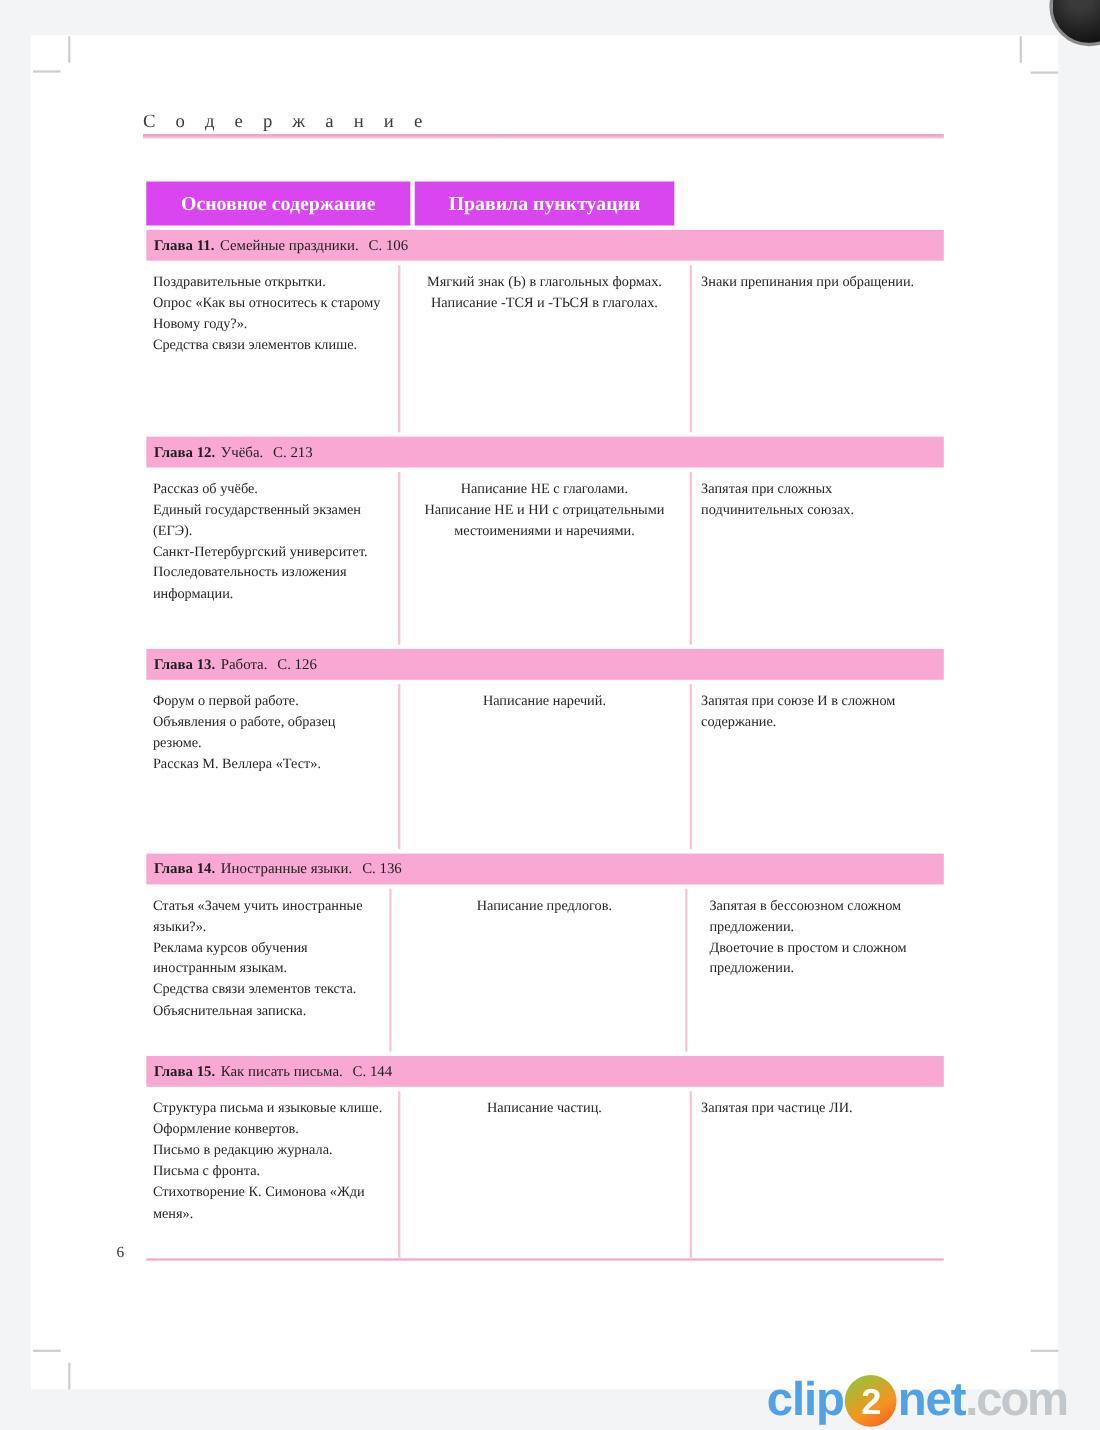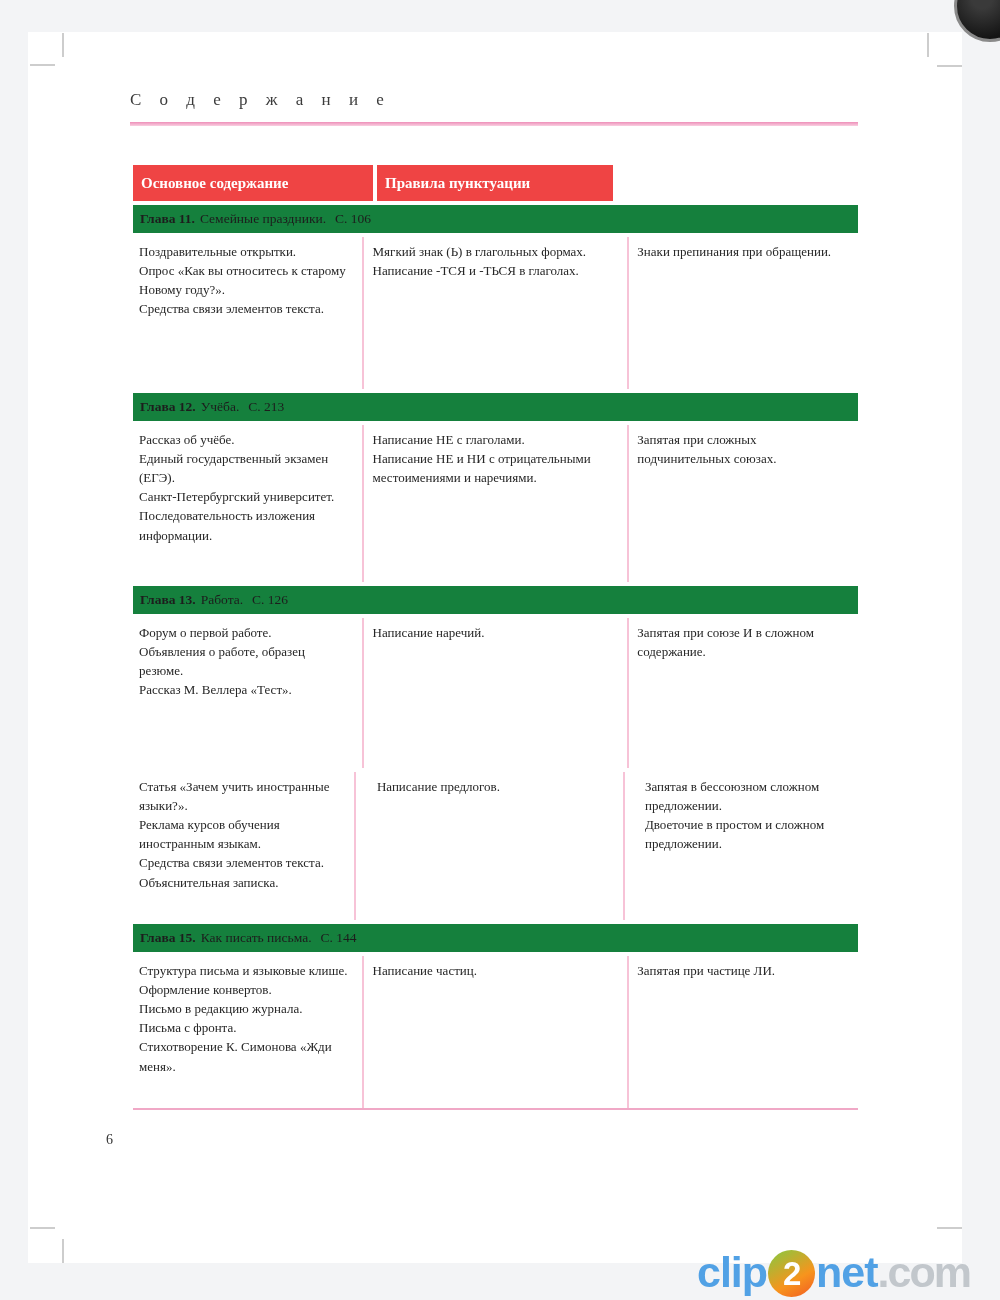--- a/index.html
+++ b/index.html
@@ -27,55 +27,55 @@
     position:absolute;left:954px;top:-30px;width:72px;height:72px;
     border-radius:50%;
     background:radial-gradient(circle at 38% 38%, #3a3a3a 18%, #141414 70%);
     border:3px solid #8a8a8a;
     box-sizing:border-box;
   }
 
   .content{position:absolute;left:130px;top:32px;width:728px;}
 
   .doc-title{
-    position:absolute;left:0;top:58px;
+    position:absolute;left:0;top:68px;
     font-size:17px;color:#3b3b3b;letter-spacing:7px;font-weight:normal;
     white-space:nowrap;
   }
   .title-rule{
     position:absolute;left:0;top:90px;width:728px;height:4px;
     background:linear-gradient(#ee8fb9,#f9d0e1);
   }
 
   .toc-table{position:absolute;left:3px;top:133px;width:725px;}
 
   .thead{display:flex;}
   .th{
-    box-sizing:border-box;background:#ef4444;color:#ffffff;
-    font-weight:bold;font-size:15px;padding:10px 8px 9px 8px;
+    box-sizing:border-box;background:#d946ef;color:#ffffff;
+    font-weight:bold;font-size:18px;padding:10px 8px 9px 8px;text-align:center;
   }
   .th.c1{width:240px;margin-right:4px;}
   .th.c2{width:241px;margin-right:4px;}
   .th.c3{width:236px;}
 
   .band{
-    background:#15803d;margin-top:4px;padding:6px 8px 6px 7px;
+    background:#f9a8d4;margin-top:4px;padding:6px 8px 6px 7px;
     font-size:13.5px;color:#1d1d1d;
   }
   .band .ch-num{font-weight:bold;}
   .band .ch-title{margin-left:5px;}
   .band .ch-page{margin-left:9px;}
 
   .crow{display:flex;margin-top:4px;}
   .cell{
     box-sizing:border-box;font-size:13px;line-height:1.47;color:#262626;
     padding:5px 10px 6px 6px;white-space:pre-line;
   }
   .cell.c1{width:242px;border-right:2px solid #f7c3d7;}
-  .cell.c2{width:279px;border-right:2px solid #f7c3d7;padding-left:9px;}
+  .cell.c2{width:279px;border-right:2px solid #f7c3d7;padding-left:9px;text-align:center;}
   .cell.c3{width:240px;padding-left:8px;}
   .crow.r1{min-height:152px;}
   .crow.r2{min-height:157px;}
   .crow.r3{min-height:150px;}
   .crow.r4{min-height:148px;gap:12px;}
   .crow.r5{min-height:152px;}
 
   .table-bottom{height:2px;background:#f0a8c6;}
 
   .page-number{
@@ -122,21 +122,21 @@
       <div class="th c1">Основное содержание</div>
       <div class="th c3">Правила пунктуации</div>
     </div>
 
     <div class="band">
       <span class="ch-num">Глава 11.</span><span class="ch-title">Семейные праздники.</span><span class="ch-page">С. 106</span>
     </div>
     <div class="crow r1">
       <div class="cell c1">Поздравительные открытки.
 Опрос «Как вы относитесь к старому Новому году?».
-Средства связи элементов текста.</div>
+Средства связи элементов клише.</div>
       <div class="cell c2">Мягкий знак (Ь) в глагольных формах.
 Написание -ТСЯ и -ТЬСЯ в глаголах.</div>
       <div class="cell c3">Знаки препинания при обращении.</div>
     </div>
 
     <div class="band">
       <span class="ch-num">Глава 12.</span><span class="ch-title">Учёба.</span><span class="ch-page">С. 213</span>
     </div>
     <div class="crow r2">
       <div class="cell c1">Рассказ об учёбе.
@@ -152,20 +152,23 @@
       <span class="ch-num">Глава 13.</span><span class="ch-title">Работа.</span><span class="ch-page">С. 126</span>
     </div>
     <div class="crow r3">
       <div class="cell c1">Форум о первой работе.
 Объявления о работе, образец резюме.
 Рассказ М. Веллера «Тест».</div>
       <div class="cell c2">Написание наречий.</div>
       <div class="cell c3">Запятая при союзе И в сложном содержание.</div>
     </div>
 
+    <div class="band">
+      <span class="ch-num">Глава 14.</span><span class="ch-title">Иностранные языки.</span><span class="ch-page">С. 136</span>
+    </div>
     <div class="crow r4">
       <div class="cell c1">Статья «Зачем учить иностранные языки?».
 Реклама курсов обучения иностранным языкам.
 Средства связи элементов текста.
 Объяснительная записка.</div>
       <div class="cell c2">Написание предлогов.</div>
       <div class="cell c3">Запятая в бессоюзном сложном предложении.
 Двоеточие в простом и сложном предложении.</div>
     </div>
 

